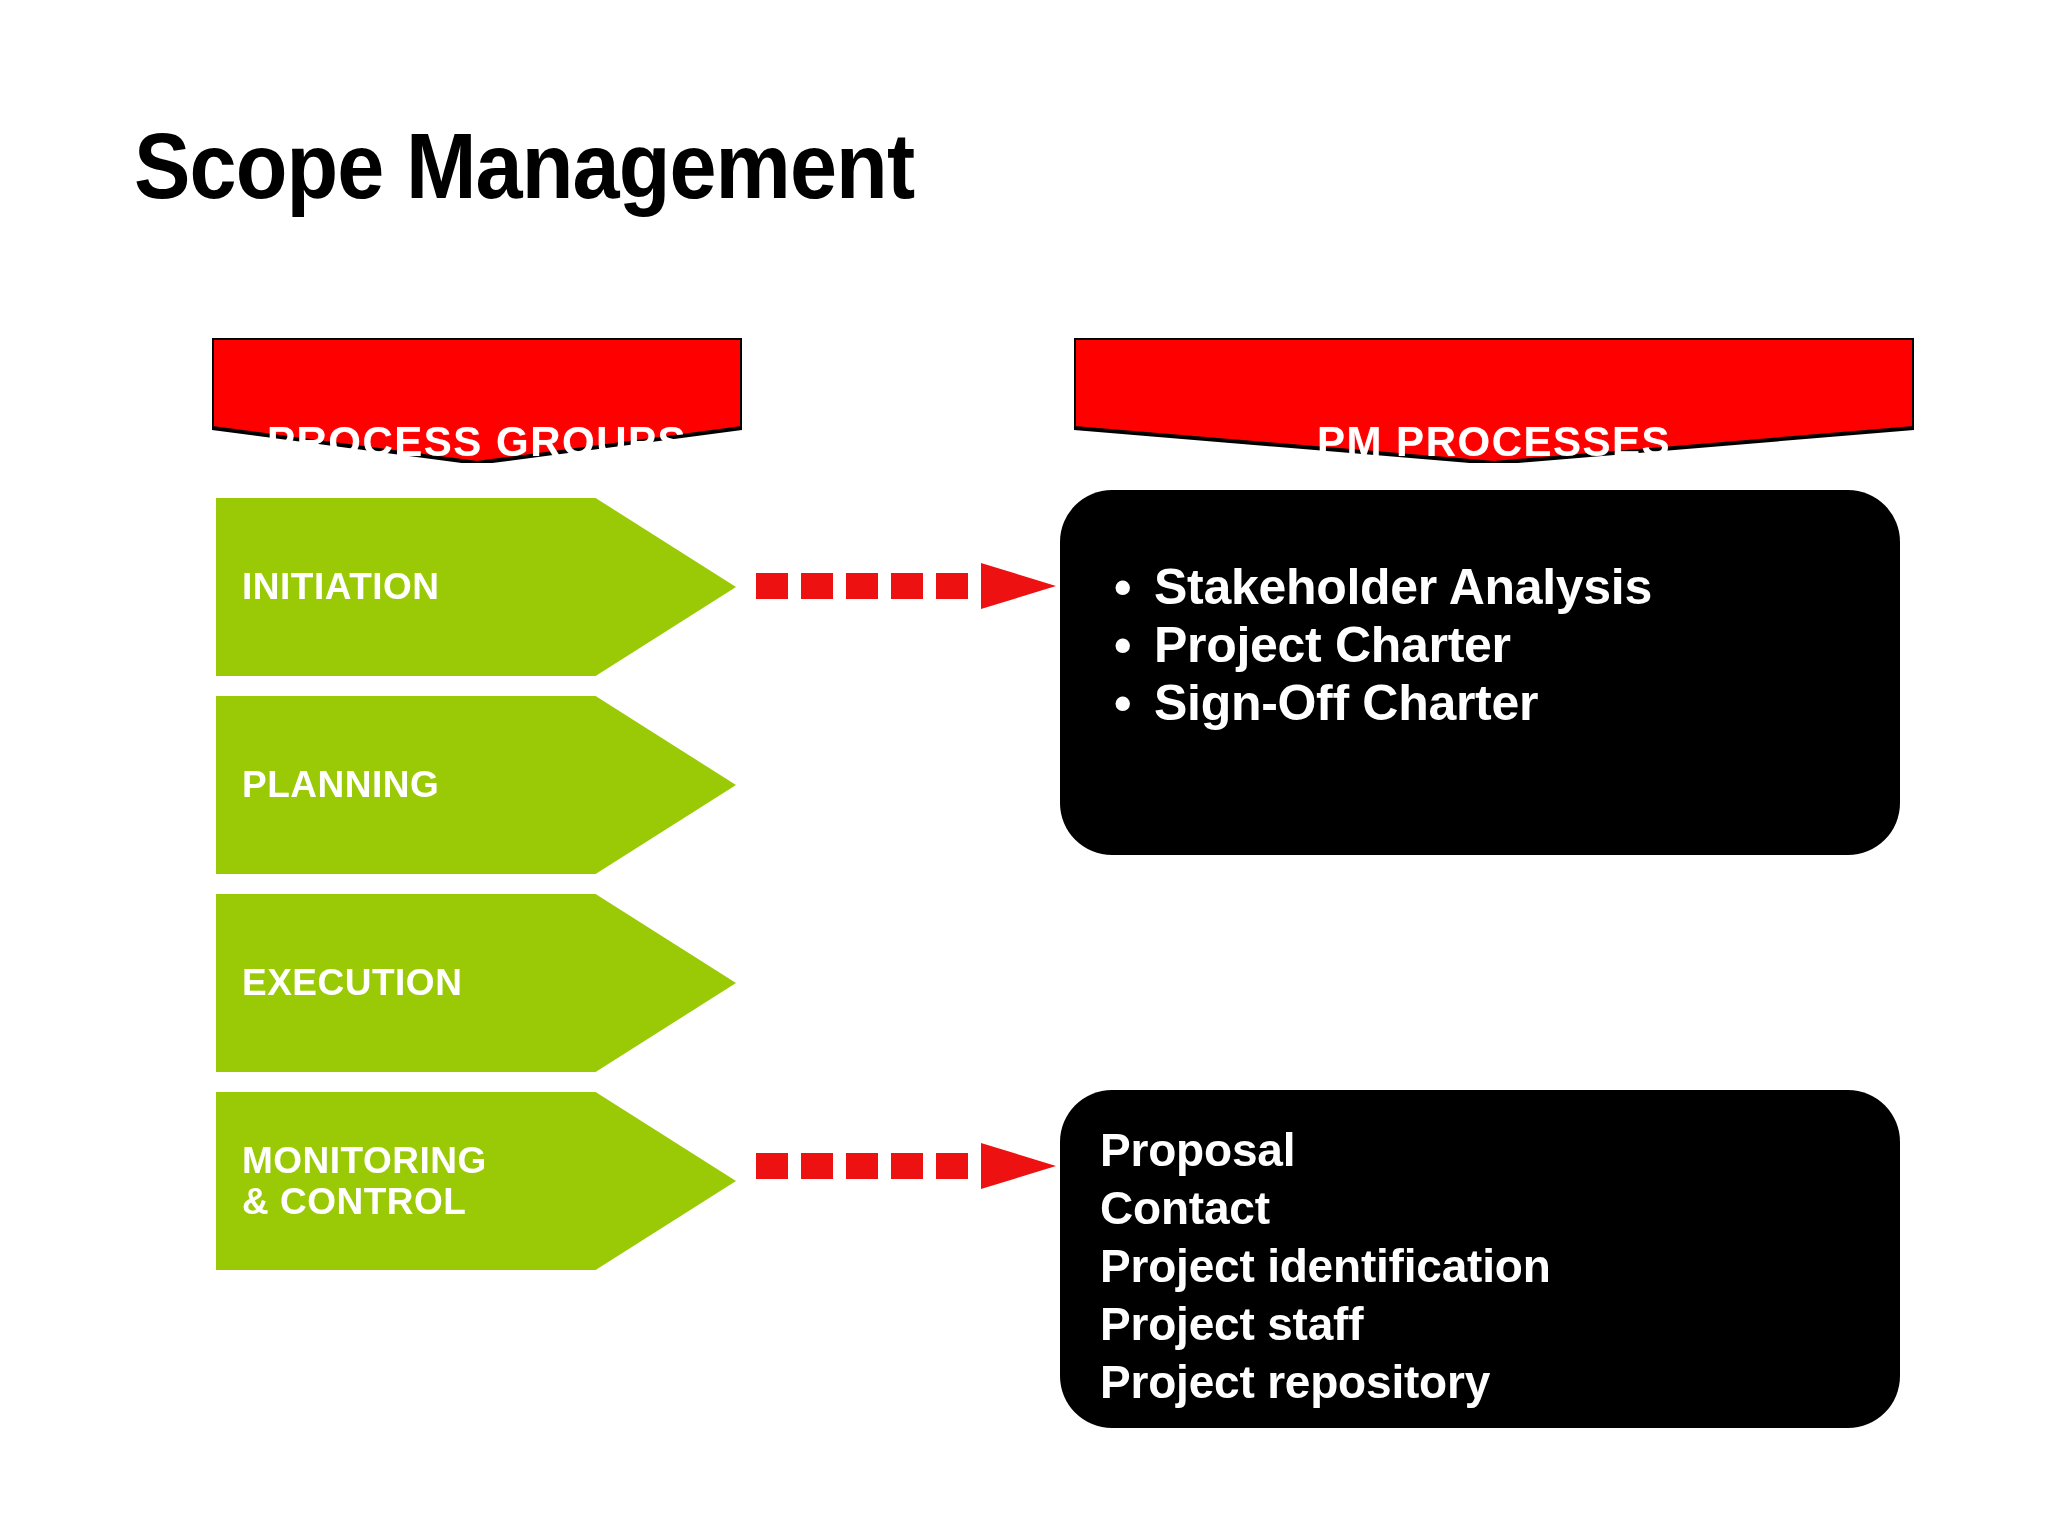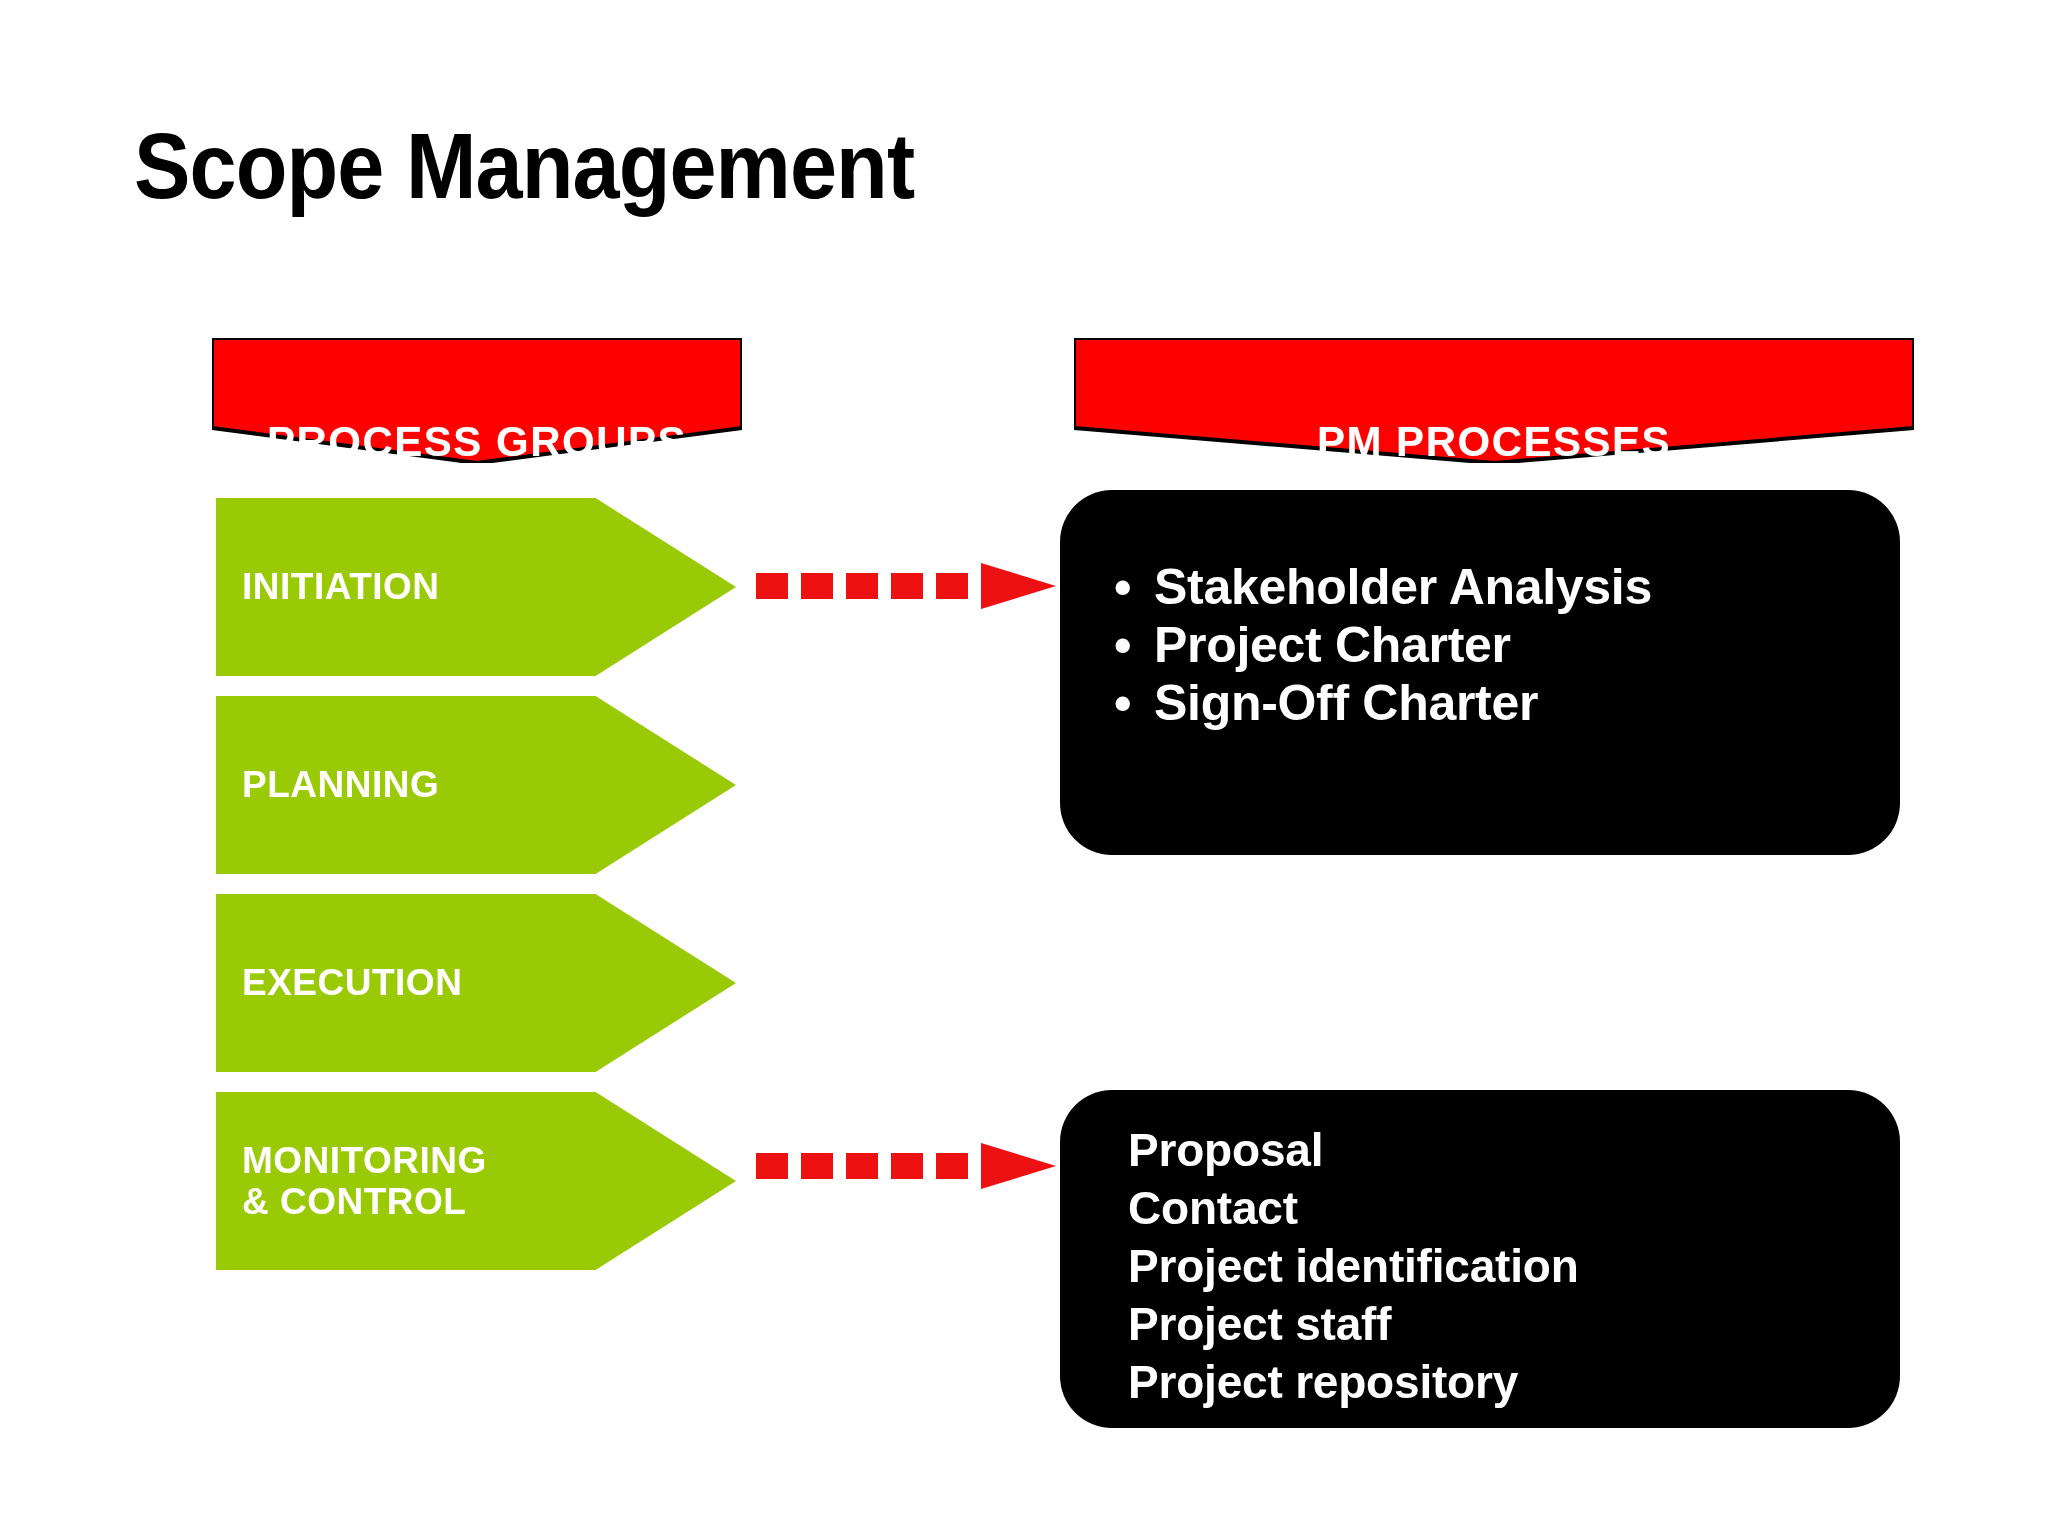--- a/index.html
+++ b/index.html
@@ -171,21 +171,20 @@
     top: 0;
     font-size: 50px;
     line-height: 1.16;
   }
   .proc-list.plain li {
     font-size: 46px;
     font-weight: bold;
     line-height: 1.26;
     letter-spacing: -0.2px;
     white-space: nowrap;
-    margin-left: 28px;
   }
 </style>
 </head>
 <body>
 
 <div id="slide">
 
   <div id="slide-title">Scope Management</div>
 
   <div class="banner" id="banner-process-groups">

